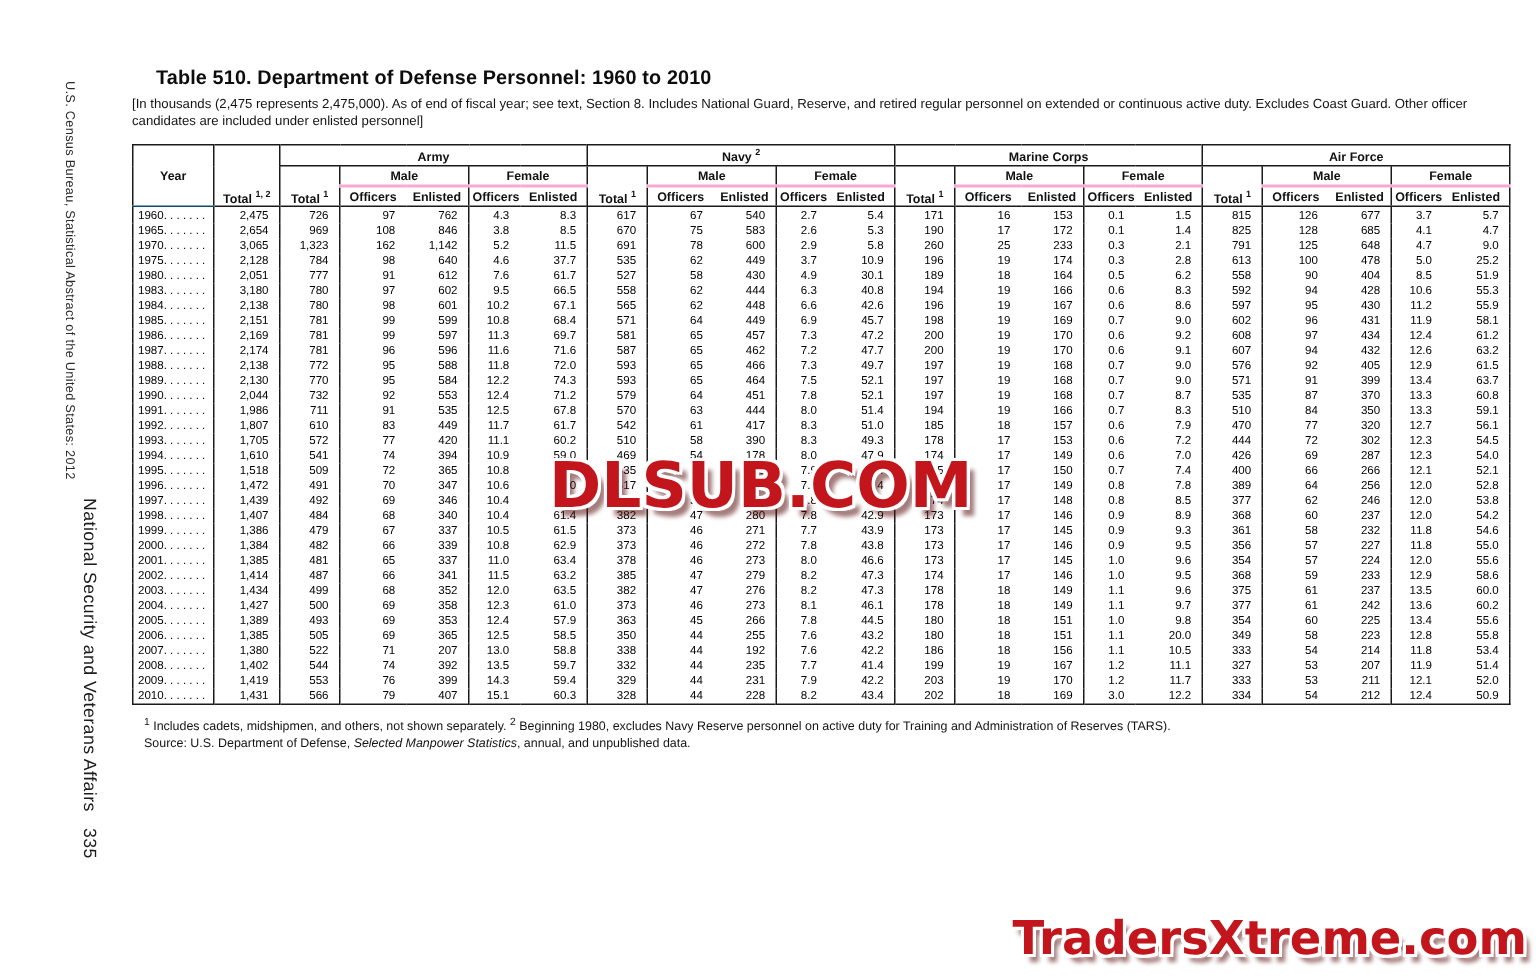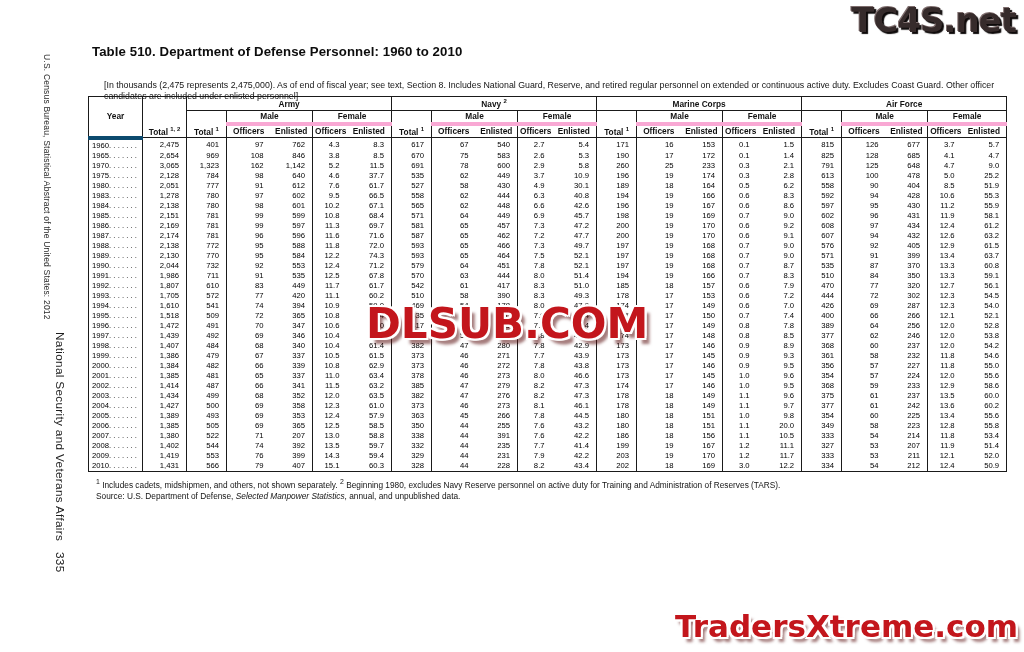--- a/index.html
+++ b/index.html
@@ -14,44 +14,44 @@
     position:absolute;left:42px;top:54px;height:320px;
     writing-mode:vertical-rl;font-size:8.5px;letter-spacing:.2px;color:#2a2a2a;white-space:pre;
   }
   .sidebar-large{
     position:absolute;left:53px;top:332px;height:300px;
     writing-mode:vertical-rl;font-size:11.8px;letter-spacing:.3px;color:#1c1c1c;white-space:pre;
   }
 
   
   .title{
-    position:absolute;left:92px;top:44px;margin:0;
+    position:absolute;left:104px;top:44px;margin:0;
     font-size:13.2px;font-weight:bold;color:#0d0d0d;letter-spacing:.1px;
   }
   .headnote{
-    position:absolute;left:88px;top:64px;width:912px;margin:16px;
+    position:absolute;left:88px;top:64px;width:912px;margin:0;
     font-size:8.8px;line-height:10.5px;color:#141414;
   }
 
   
   .tablewrap{position:absolute;left:88px;top:96px;width:918px;}
   table.dod{
     border-collapse:collapse;table-layout:fixed;width:918px;
     border:1px solid #1a1a1a;
   }
   table.dod th{
     font-weight:bold;font-size:8.3px;text-align:center;padding:0 2px;color:#111;
   }
   table.dod sup{font-size:6px;line-height:0;}
   tr.r1{height:14px;} tr.r2{height:13px;} tr.r3{height:14px;margin-left:46px;}
   .bl{border-left:1px solid #1a1a1a;}
   .h-group{border-bottom:1px solid #1a1a1a;}
-  .h-sub{border-bottom:4px solid #f9a8d4;}
+  .h-sub{border-bottom:2px solid #f9a8d4;}
   .h-col{border-bottom:1px solid #1a1a1a;}
-  .h-year{border-bottom:4px solid #0c4a6e;vertical-align:middle;}
+  .h-year{border-bottom:1px solid #0c4a6e;vertical-align:middle;}
   .h-total{border-bottom:1px solid #1a1a1a;vertical-align:bottom;padding-bottom:2px;}
   .h-gtotal{border-bottom:1px solid #1a1a1a;vertical-align:bottom;padding-bottom:2px;}
   table.dod tbody tr{height:10px;}
   table.dod td{
     font-size:7.7px;line-height:10px;height:10px;white-space:nowrap;overflow:hidden;
     text-align:right;padding:0 7px 0 0;color:#000;
   }
   table.dod td.year{text-align:left;padding:0 0 0 3px;}
   table.dod tbody tr:first-child td{padding-top:1px;}
 
@@ -83,21 +83,20 @@
       -2px -2px 0 #ffffff, 2px -2px 0 #ffffff, -2px 2px 0 #ffffff, 2px 2px 0 #ffffff,
       0 -2px 0 #ffffff, 0 2px 0 #ffffff, -2px 0 0 #ffffff, 2px 0 0 #ffffff,
       4px 5px 3px rgba(90,15,15,0.55);
   }
 </style>
 </head>
 <body>
 
 <div class="page">
 
-  <div class="wm wm-tc4s">TC4S.net</div>
 
   <div class="sidebar-small">U.S. Census Bureau, Statistical Abstract of the United States: 2012</div>
   <div class="sidebar-large">National Security and Veterans Affairs   335</div>
 
   <h1 class="title">Table 510. Department of Defense Personnel: 1960 to 2010</h1>
   <p class="headnote">[In thousands (2,475 represents 2,475,000). As of end of fiscal year; see text, Section 8.  Includes National Guard, Reserve, and retired regular personnel on extended or continuous active duty. Excludes Coast Guard. Other officer candidates are included under enlisted personnel]</p>
 
   <div class="tablewrap">
     <table class="dod">
         <colgroup>
@@ -163,21 +162,21 @@
             <th class="h-col bl">Officers</th>
             <th class="h-col">Enlisted</th>
             <th class="h-col bl">Officers</th>
             <th class="h-col">Enlisted</th>
           </tr>
         </thead>
         <tbody>
           <tr>
             <td class="year">1960. . . . . . .</td>
             <td class="bl">2,475</td>
-            <td class="bl">401</td>
+            <td class="bl">726</td>
             <td class="bl">97</td>
             <td>762</td>
             <td class="bl">4.3</td>
             <td>8.3</td>
             <td class="bl">617</td>
             <td class="bl">67</td>
             <td>540</td>
             <td class="bl">2.7</td>
             <td>5.4</td>
             <td class="bl">171</td>
@@ -282,21 +281,21 @@
             <td class="bl">0.5</td>
             <td>6.2</td>
             <td class="bl">558</td>
             <td class="bl">90</td>
             <td>404</td>
             <td class="bl">8.5</td>
             <td>51.9</td>
           </tr>
           <tr>
             <td class="year">1983. . . . . . .</td>
-            <td class="bl">1,278</td>
+            <td class="bl">3,180</td>
             <td class="bl">780</td>
             <td class="bl">97</td>
             <td>602</td>
             <td class="bl">9.5</td>
             <td>66.5</td>
             <td class="bl">558</td>
             <td class="bl">62</td>
             <td>444</td>
             <td class="bl">6.3</td>
             <td>40.8</td>
@@ -866,21 +865,21 @@
           <tr>
             <td class="year">2007. . . . . . .</td>
             <td class="bl">1,380</td>
             <td class="bl">522</td>
             <td class="bl">71</td>
             <td>207</td>
             <td class="bl">13.0</td>
             <td>58.8</td>
             <td class="bl">338</td>
             <td class="bl">44</td>
-            <td>391</td>
+            <td>192</td>
             <td class="bl">7.6</td>
             <td>42.2</td>
             <td class="bl">186</td>
             <td class="bl">18</td>
             <td>156</td>
             <td class="bl">1.1</td>
             <td>10.5</td>
             <td class="bl">333</td>
             <td class="bl">54</td>
             <td>214</td>

